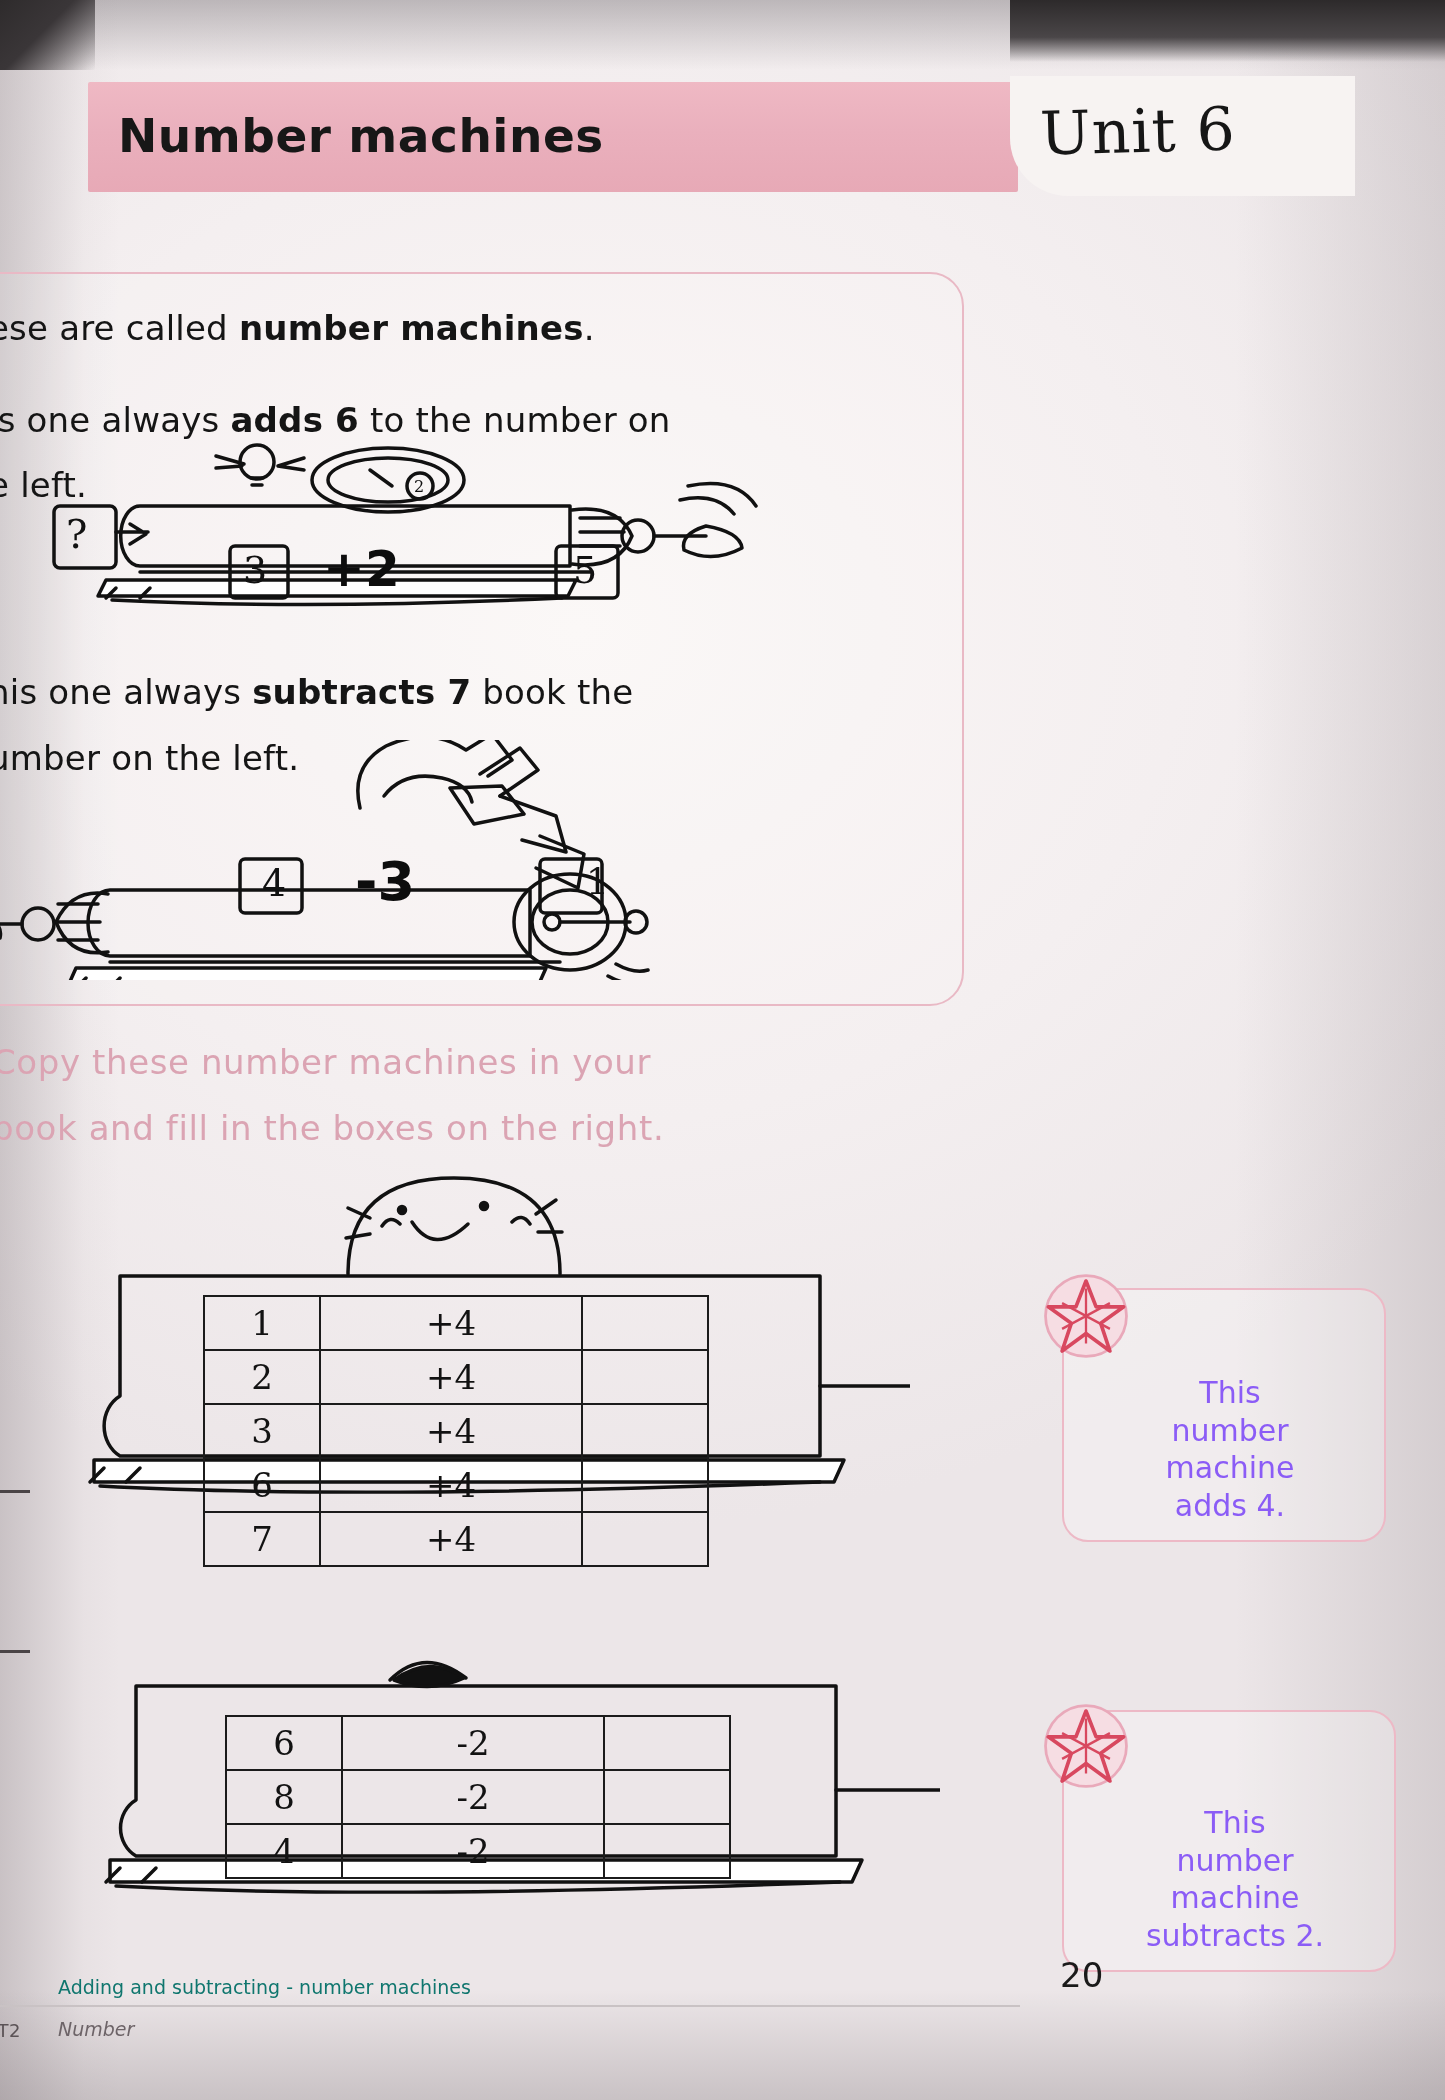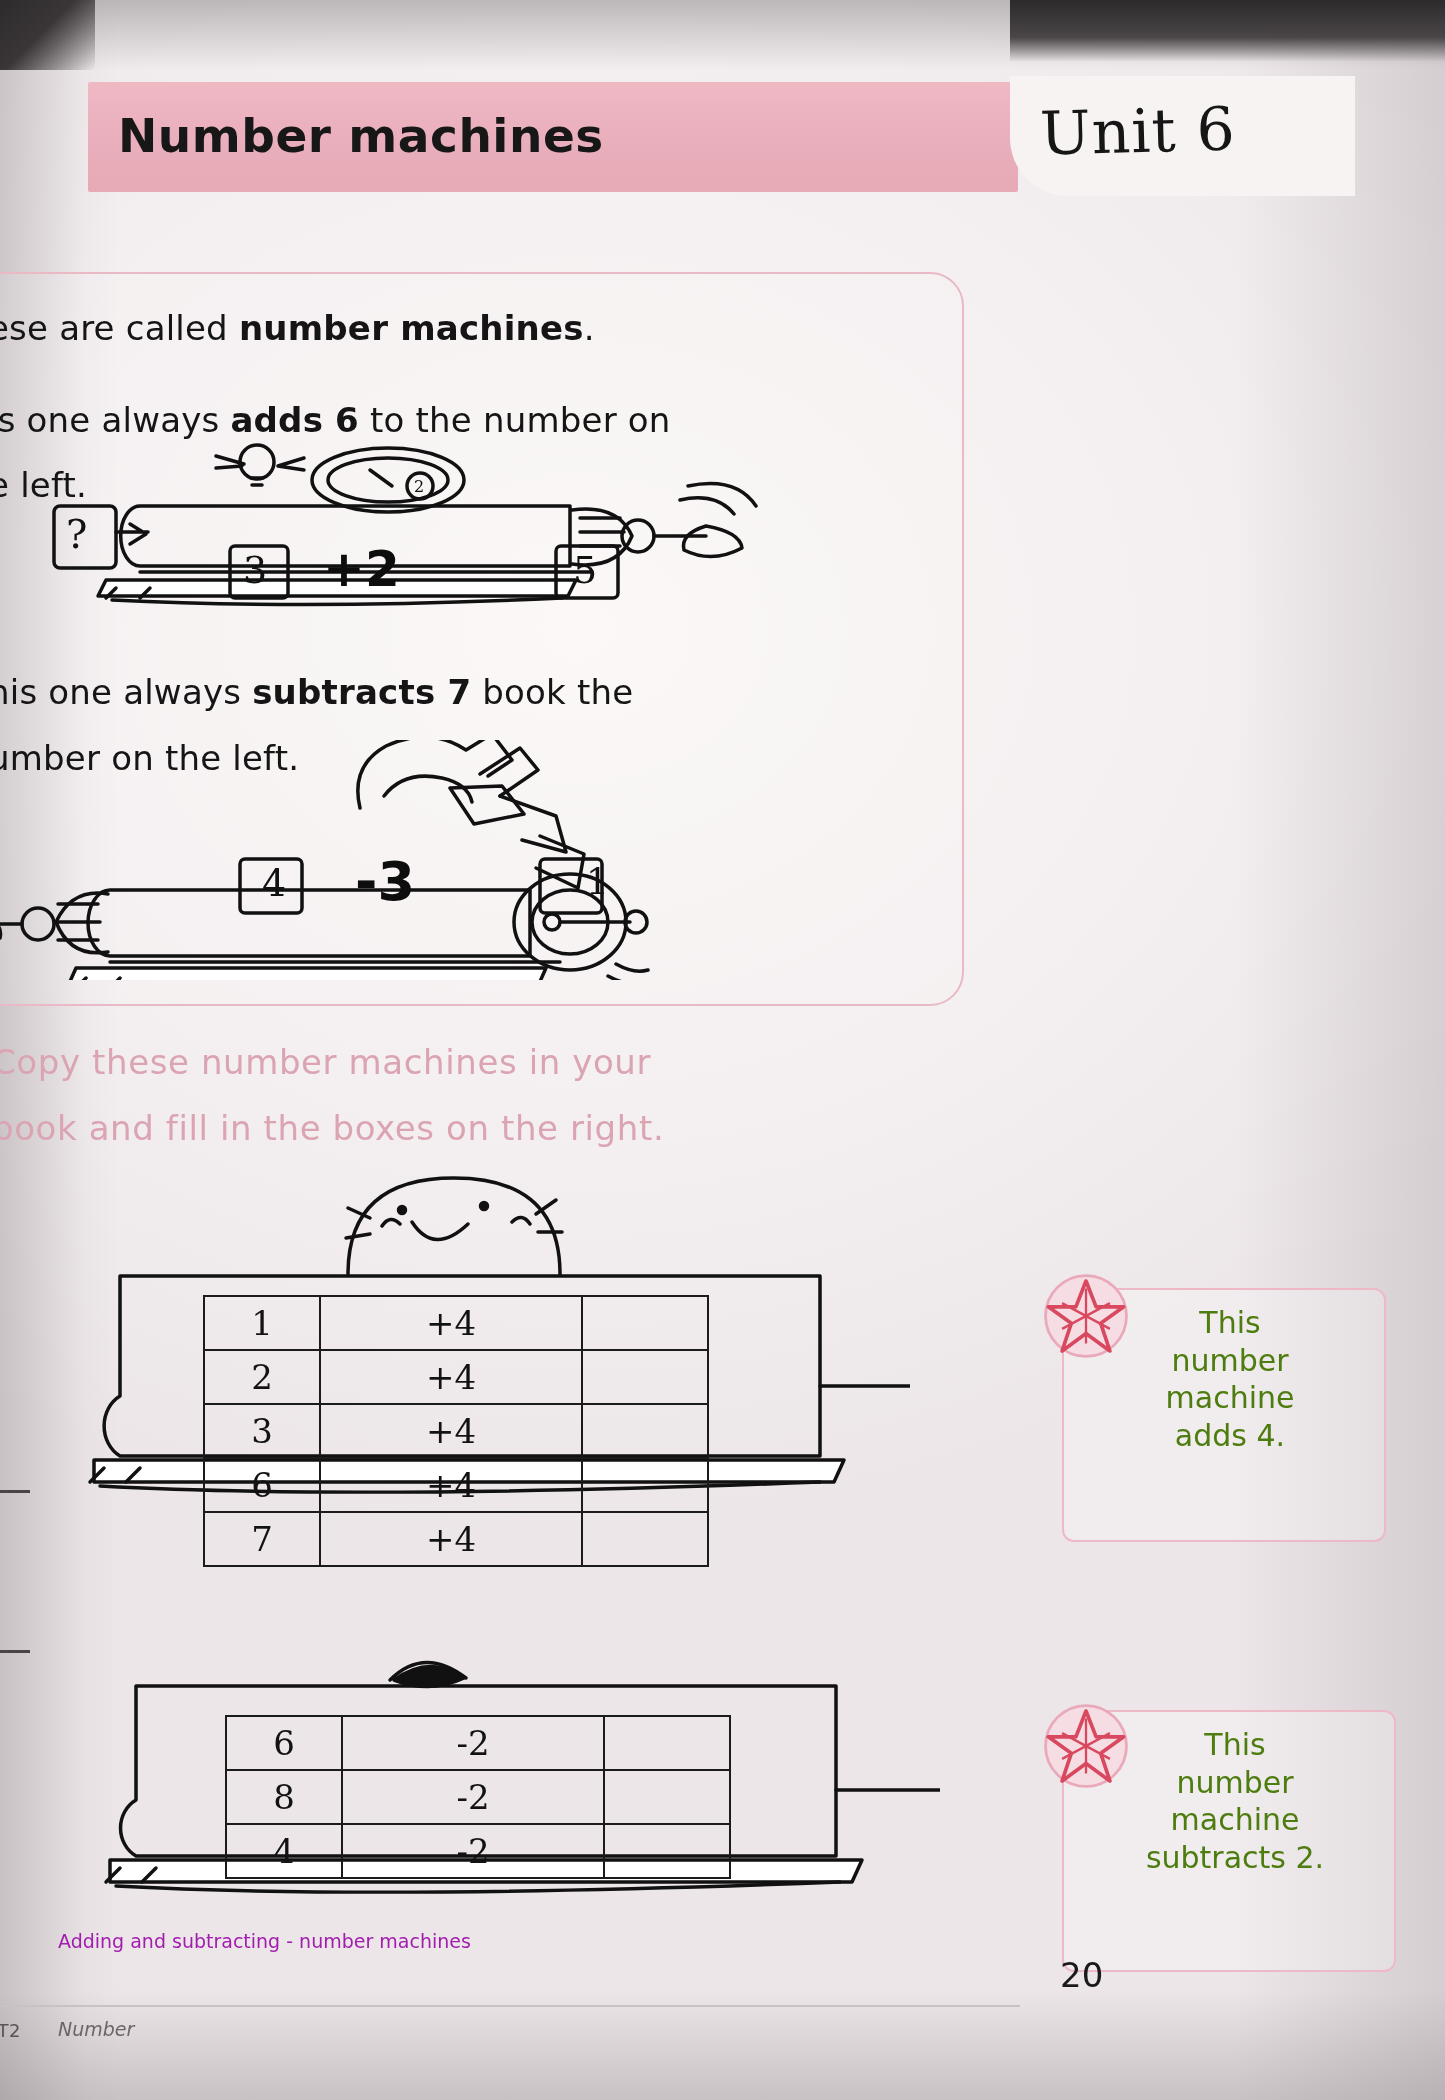--- a/index.html
+++ b/index.html
@@ -148,29 +148,29 @@
     color: #121212;
   }
   td.col-in   { width: 112px; }
   td.col-op   { width: 258px; font-size: 36px; }
   td.col-out  { width: 122px; }
 
   
   .callout {
     position: absolute;
     border: 2px solid #edb9c6;
-    border-radius: 12px;
+    border-radius: 26px;
     background: rgba(255,255,255,0.25);
-    color: #4d7c0f;
+    color: #8b5cf6;
     font-size: 30px;
     line-height: 1.25;
     text-align: center;
     font-family: "DejaVu Sans", sans-serif;
     display: flex;
-    align-items: flex-start;
+    align-items: flex-end;
     justify-content: center;
   }
   .callout .inner { padding: 14px 22px 16px 34px; }
   .star-badge {
     position: absolute;
     width: 92px; height: 92px;
   }
 
   
   .page-number {
@@ -197,23 +197,23 @@
   .footer-cat {
     position: absolute;
     left: 58px; top: 2018px;
     font-size: 19px;
     color: #6d6468;
     font-style: italic;
     font-family: "DejaVu Sans", sans-serif;
   }
   .footer-sub {
     position: absolute;
-    left: 58px; top: 1930px;
+    left: 58px; top: 1976px;
     font-size: 19px;
-    color: #a21caf;
+    color: #0f766e;
     font-family: "DejaVu Sans", sans-serif;
   }
   .hole-left-1, .hole-left-2 {
     position: absolute;
     left: -30px;
     width: 60px; height: 3px;
     background: #4a4446;
   }
 </style>
 </head>

